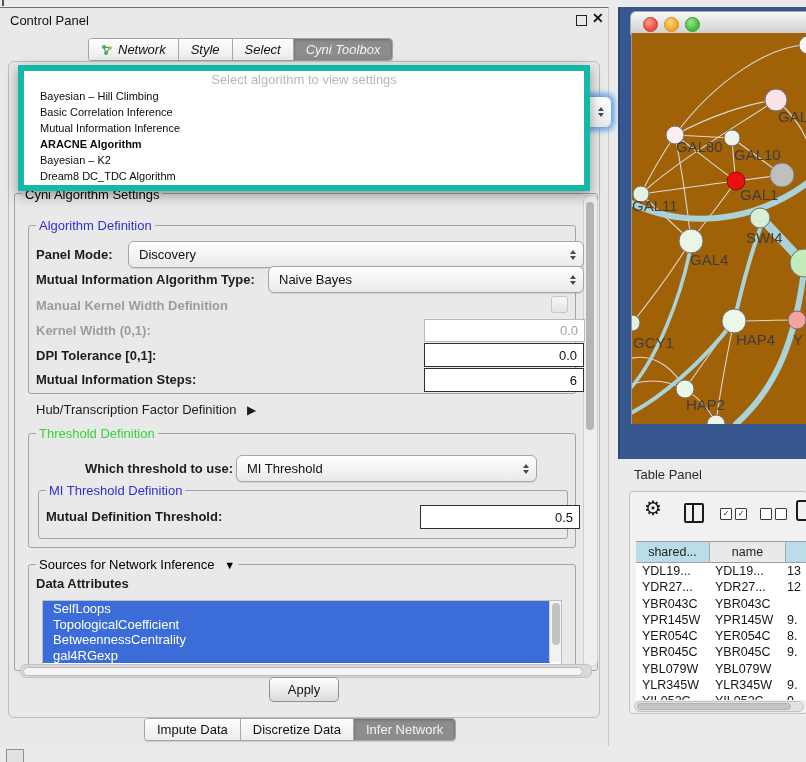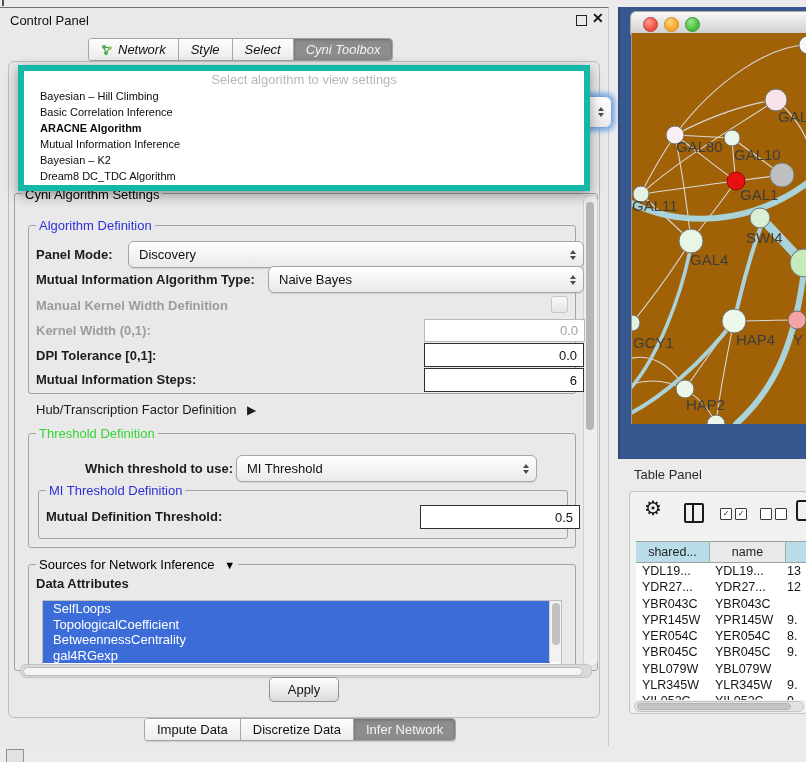--- a/index.html
+++ b/index.html
@@ -242,22 +242,22 @@
         </div>
       <div class="seg sel">
           <span>Infer Network</span>
         </div>
     </div>
 
     <div class="popup">
       <div class="prompt">Select algorithm to view settings</div>
       <div class="pitem">Bayesian – Hill Climbing</div>
       <div class="pitem">Basic Correlation Inference</div>
+      <div class="pitem">Mutual Information Inference</div>
       <div class="pitem b">ARACNE Algorithm</div>
-      <div class="pitem">Mutual Information Inference</div>
       <div class="pitem">Bayesian – K2</div>
       <div class="pitem">Dream8 DC_TDC Algorithm</div>
     </div>
   </div>
 
   <div class="desktop"></div>
   <div class="mac-titlebar">
     <span class="light" style="left:11.5px;background:radial-gradient(circle at 35% 30%, #ff9d92, #ed4e42 65%);border:1px solid #b93a30;"></span>
     <span class="light" style="left:32.5px;background:radial-gradient(circle at 35% 30%, #ffd27e, #f7a62a 65%);border:1px solid #d18a1e;"></span>
     <span class="light" style="left:53.5px;background:radial-gradient(circle at 35% 30%, #9be48f, #45bf3c 65%);border:1px solid #35962e;"></span>

